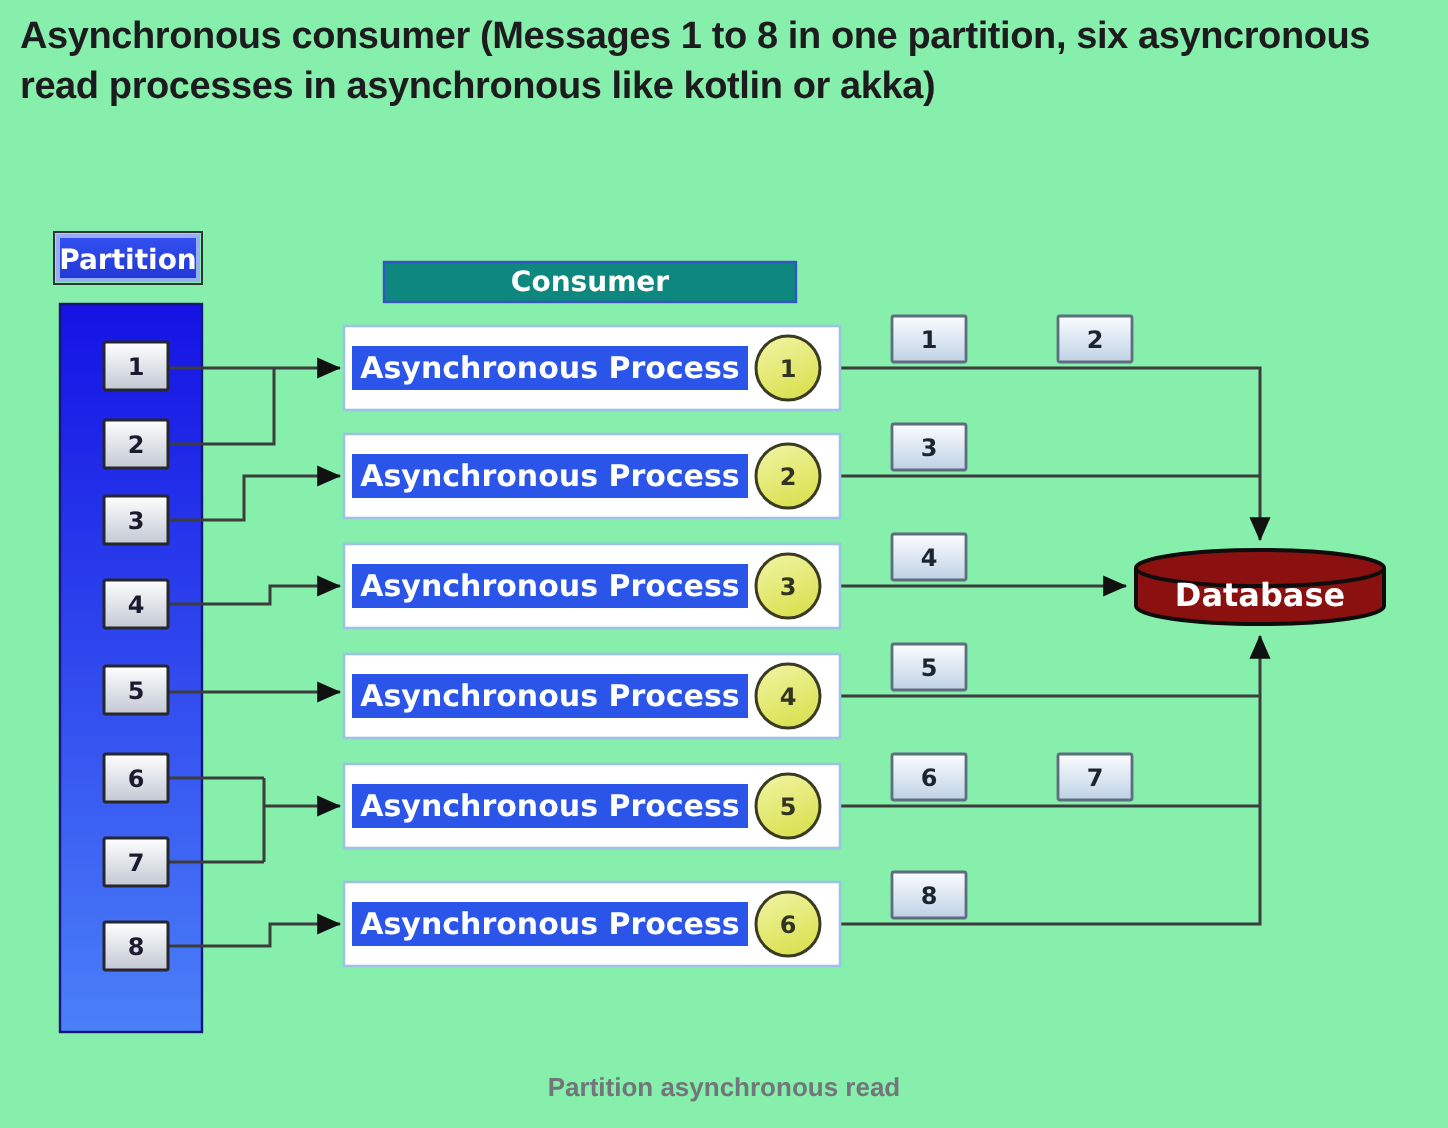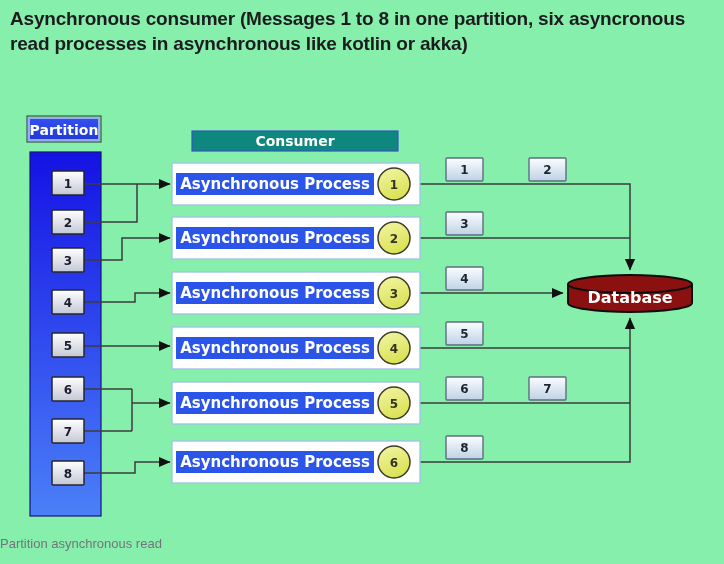--- a/index.html
+++ b/index.html
@@ -1,21 +1,21 @@
 <!DOCTYPE html>
 <html><head>
 <meta charset="utf-8">
 <style>
   html,body{margin:0;padding:0;background:#ffffff;}
   .page{position:relative;width:724px;height:564px;background:#86efac;overflow:hidden;
         font-family:"Liberation Sans",sans-serif;}
   .title{position:absolute;left:10px;top:6px;width:708px;color:#1c1c1e;
          font-size:19px;font-weight:700;line-height:1.32;letter-spacing:-0.2px;}
-  .caption{position:absolute;left:0;top:536px;width:724px;
-           color:#72757a;font-size:13px;font-weight:400;}
+  .caption{position:absolute;left:0;top:536px;width:724px;text-align:center;
+           color:#72757a;font-size:13px;font-weight:700;}
   svg text{font-family:"DejaVu Sans","Liberation Sans",sans-serif;}
   .diagram{position:absolute;left:0;top:0;}
 </style>
 </head>
 <body>
 
 <div class="page">
 
   <div class="title">
     <div>Asynchronous consumer (Messages 1 to 8 in one partition, six asyncronous</div>

